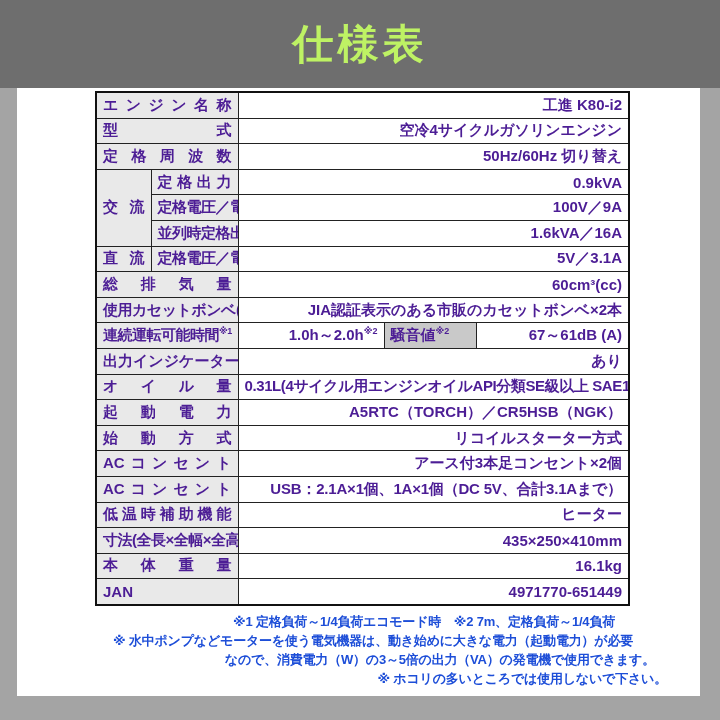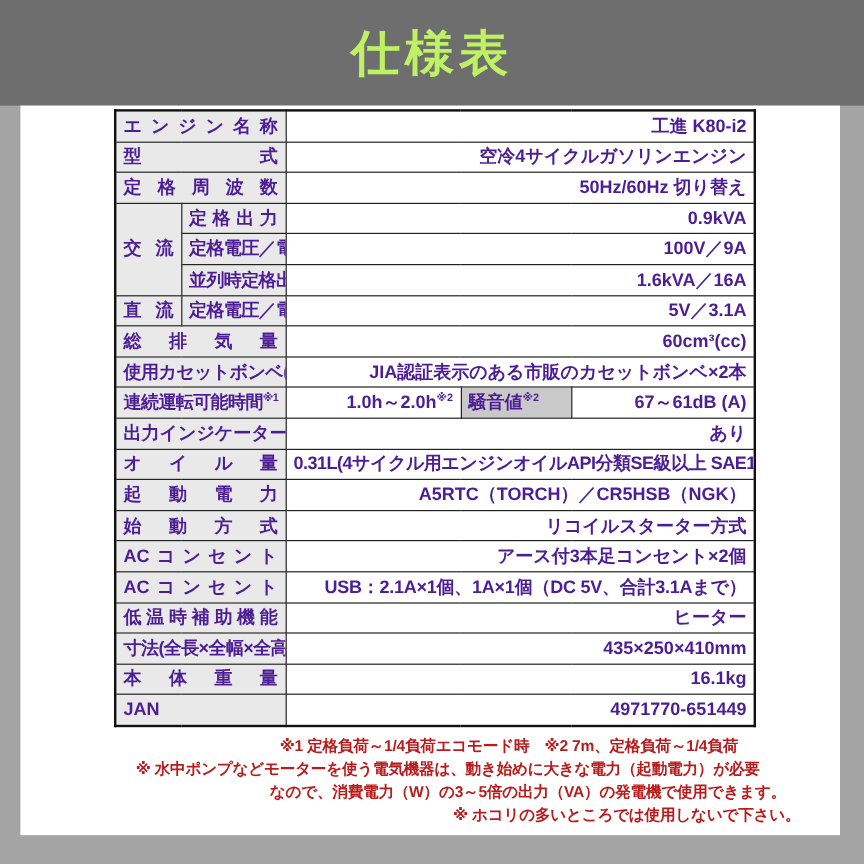--- a/index.html
+++ b/index.html
@@ -43,21 +43,21 @@
   .cond{font-size:11.5px;letter-spacing:-0.5px;}
   .cond2{font-size:13px;letter-spacing:-0.5px;}
   .mid{font-size:11.5px;letter-spacing:-0.5px;}
   .tiny{font-size:9px;letter-spacing:-0.5px;}
   .sm14{font-size:14px;}
   .oilv{font-size:12.5px;letter-spacing:-0.4px;}
   .dcv{font-size:13.5px;letter-spacing:-0.2px;}
   sup{font-size:9px;font-weight:700;vertical-align:super;line-height:0;}
   .footnotes{
     position:absolute;left:61px;top:524px;width:589px;
-    font-size:13px;line-height:19px;color:#b91c1c;text-align:right;
+    font-size:13px;line-height:19px;color:#1d4ed8;text-align:right;
     font-weight:600;letter-spacing:-0.2px;
   }
   .fn0{padding-right:52px;}
   .fn1{padding-right:34px;}
   .fn2{padding-right:12px;}
   .fn3{padding-right:0;}
 </style>
 </head>
 <body>
 

